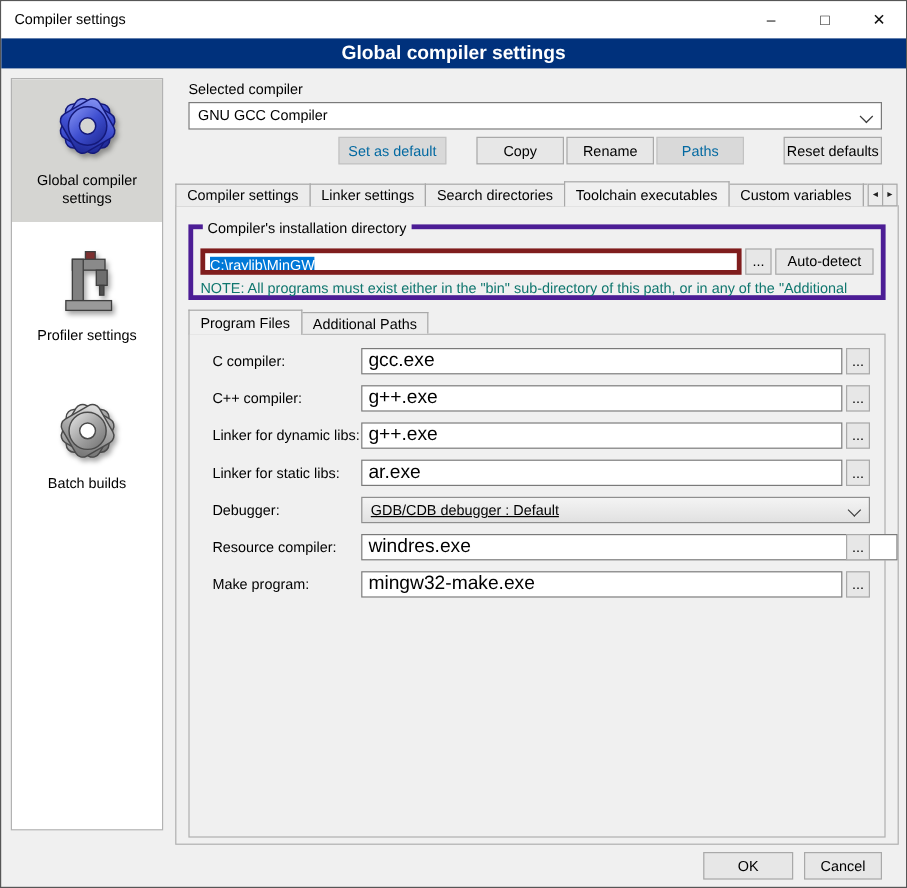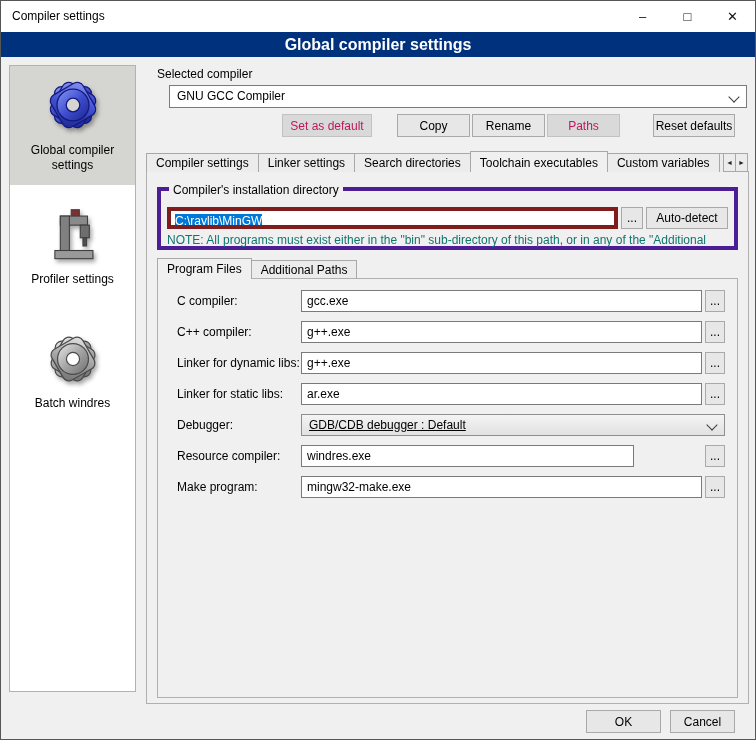--- a/index.html
+++ b/index.html
@@ -24,28 +24,28 @@
   .side-item.selected{background:#d5d5d2;}
   .side-item.m1{margin-top:14px;}
   .side-item.m2{margin-top:22px;}
   .side-icon{display:block;margin:0 auto;filter:drop-shadow(2px 3px 2px rgba(0,0,0,0.35));}
   .side-label{display:block;margin-top:7px;line-height:15px;}
 
   
   .label{position:absolute;line-height:15px;}
   .btn{position:absolute;display:flex;align-items:center;justify-content:center;background:#e7e7e7;
     border:1px solid #a9a9a9;box-sizing:border-box;font-size:12px;cursor:default;white-space:nowrap;}
-  .btn.disabled{background:#d9d9d9;border-color:#c2c2c2;color:#be185d;}
+  .btn.disabled{background:#d9d9d9;border-color:#c2c2c2;color:#0369a1;}
   .combo{position:absolute;background:#ffffff;border:1px solid #7a7a7a;box-sizing:border-box;overflow:hidden;}
   .combo .combo-text{position:absolute;left:7px;top:0;line-height:21px;white-space:nowrap;}
   .combo.gray{background:linear-gradient(#f4f4f4,#e1e1e1);border-color:#8f8f8f;}
   .chev{position:absolute;right:8px;top:6px;width:7px;height:7px;
     border-right:1.5px solid #3c3c3c;border-bottom:1.5px solid #3c3c3c;transform:rotate(45deg);}
   .textinput{position:absolute;background:#fff;border:1px solid #7a7a7a;box-sizing:border-box;height:22px;
-    font-family:"Liberation Sans",sans-serif;font-size:12px;padding:0 5px;margin:0;}
+    font-family:"Liberation Sans",sans-serif;font-size:16px;padding:0 5px;margin:0;}
   .textbox{position:absolute;background:#fff;border:4px solid #7f1d1d;box-sizing:border-box;
     line-height:20px;padding:0 4px;overflow:hidden;white-space:nowrap;}
   .selection{background:#0078d7;color:#ffffff;}
 
   
   .tabstrip{position:absolute;left:145px;top:149px;width:577px;height:22px;display:flex;
     align-items:flex-end;overflow:hidden;z-index:3;}
   .tab{flex:0 0 auto;height:19px;line-height:19px;padding:0 9px;background:#ececec;
     border:1px solid #a8a8a8;border-bottom:none;margin-right:-1px;box-sizing:border-box;white-space:nowrap;}
   .tab.active{height:22px;line-height:22px;background:#f0f0f0;position:relative;z-index:4;margin-bottom:-1px;}
@@ -136,26 +136,26 @@
           </linearGradient>
         </defs>
         <g stroke="#4a4a4a" stroke-width="1.3">
           <rect x="13" y="13" width="38" height="38" rx="7" fill="url(#ggrad)"></rect>
           <rect x="13" y="13" width="38" height="38" rx="7" fill="url(#ggrad)" transform="rotate(30 32 32)"></rect>
           <rect x="13" y="13" width="38" height="38" rx="7" fill="url(#ggrad)" transform="rotate(60 32 32)"></rect>
           <circle cx="32" cy="32" r="16.5" fill="url(#ggrad)"></circle>
           <circle cx="32" cy="32" r="7" fill="#ffffff"></circle>
         </g>
       </svg>
-      <span class="side-label">Batch windres</span>
+      <span class="side-label">Batch builds</span>
     </div>
   </div>
 
   <div class="label" style="left:156px;top:66px;">Selected compiler</div>
-  <div class="combo" style="left:168px;top:84px;width:578px;height:23px;">
+  <div class="combo" style="left:156px;top:84px;width:578px;height:23px;">
     <span class="combo-text">GNU GCC Compiler</span>
     <span class="chev" style="top:7px;"></span>
   </div>
 
   <div class="btn disabled" style="left:281px;top:113px;width:90px;height:23px;">Set as default</div>
   <div class="btn" style="left:396px;top:113px;width:73px;height:23px;">Copy</div>
   <div class="btn" style="left:471px;top:113px;width:73px;height:23px;">Rename</div>
   <div class="btn disabled" style="left:546px;top:113px;width:73px;height:23px;">Paths</div>
   <div class="btn" style="left:652px;top:113px;width:82px;height:23px;">Reset defaults</div>
 
@@ -210,21 +210,21 @@
   <input class="textinput" style="left: 300px; top: 382px; width: 401px;" value="ar.exe">
   <div class="btn" style="left:704px;top:382px;width:20px;height:22px;">...</div>
 
   <div class="field-label" style="top:413px;">Debugger:</div>
   <div class="combo gray" style="left:300px;top:413px;width:424px;height:22px;">
     <span class="combo-text" style="line-height:20px;text-decoration:underline;">GDB/CDB debugger : Default</span>
     <span class="chev"></span>
   </div>
 
   <div class="field-label" style="top:444px;">Resource compiler:</div>
-  <input class="textinput" style="left: 300px; top: 444px; width: 333px;" value="windres.exe">
+  <input class="textinput" style="left: 300px; top: 444px; width: 447px;" value="windres.exe">
   <div class="btn" style="left:704px;top:444px;width:20px;height:22px;">...</div>
 
   <div class="field-label" style="top:475px;">Make program:</div>
   <input class="textinput" style="left: 300px; top: 475px; width: 401px;" value="mingw32-make.exe">
   <div class="btn" style="left:704px;top:475px;width:20px;height:22px;">...</div>
 
   <div class="btn" style="left:585px;top:709px;width:75px;height:23px;">OK</div>
   <div class="btn" style="left:669px;top:709px;width:65px;height:23px;">Cancel</div>
 
 </div>

